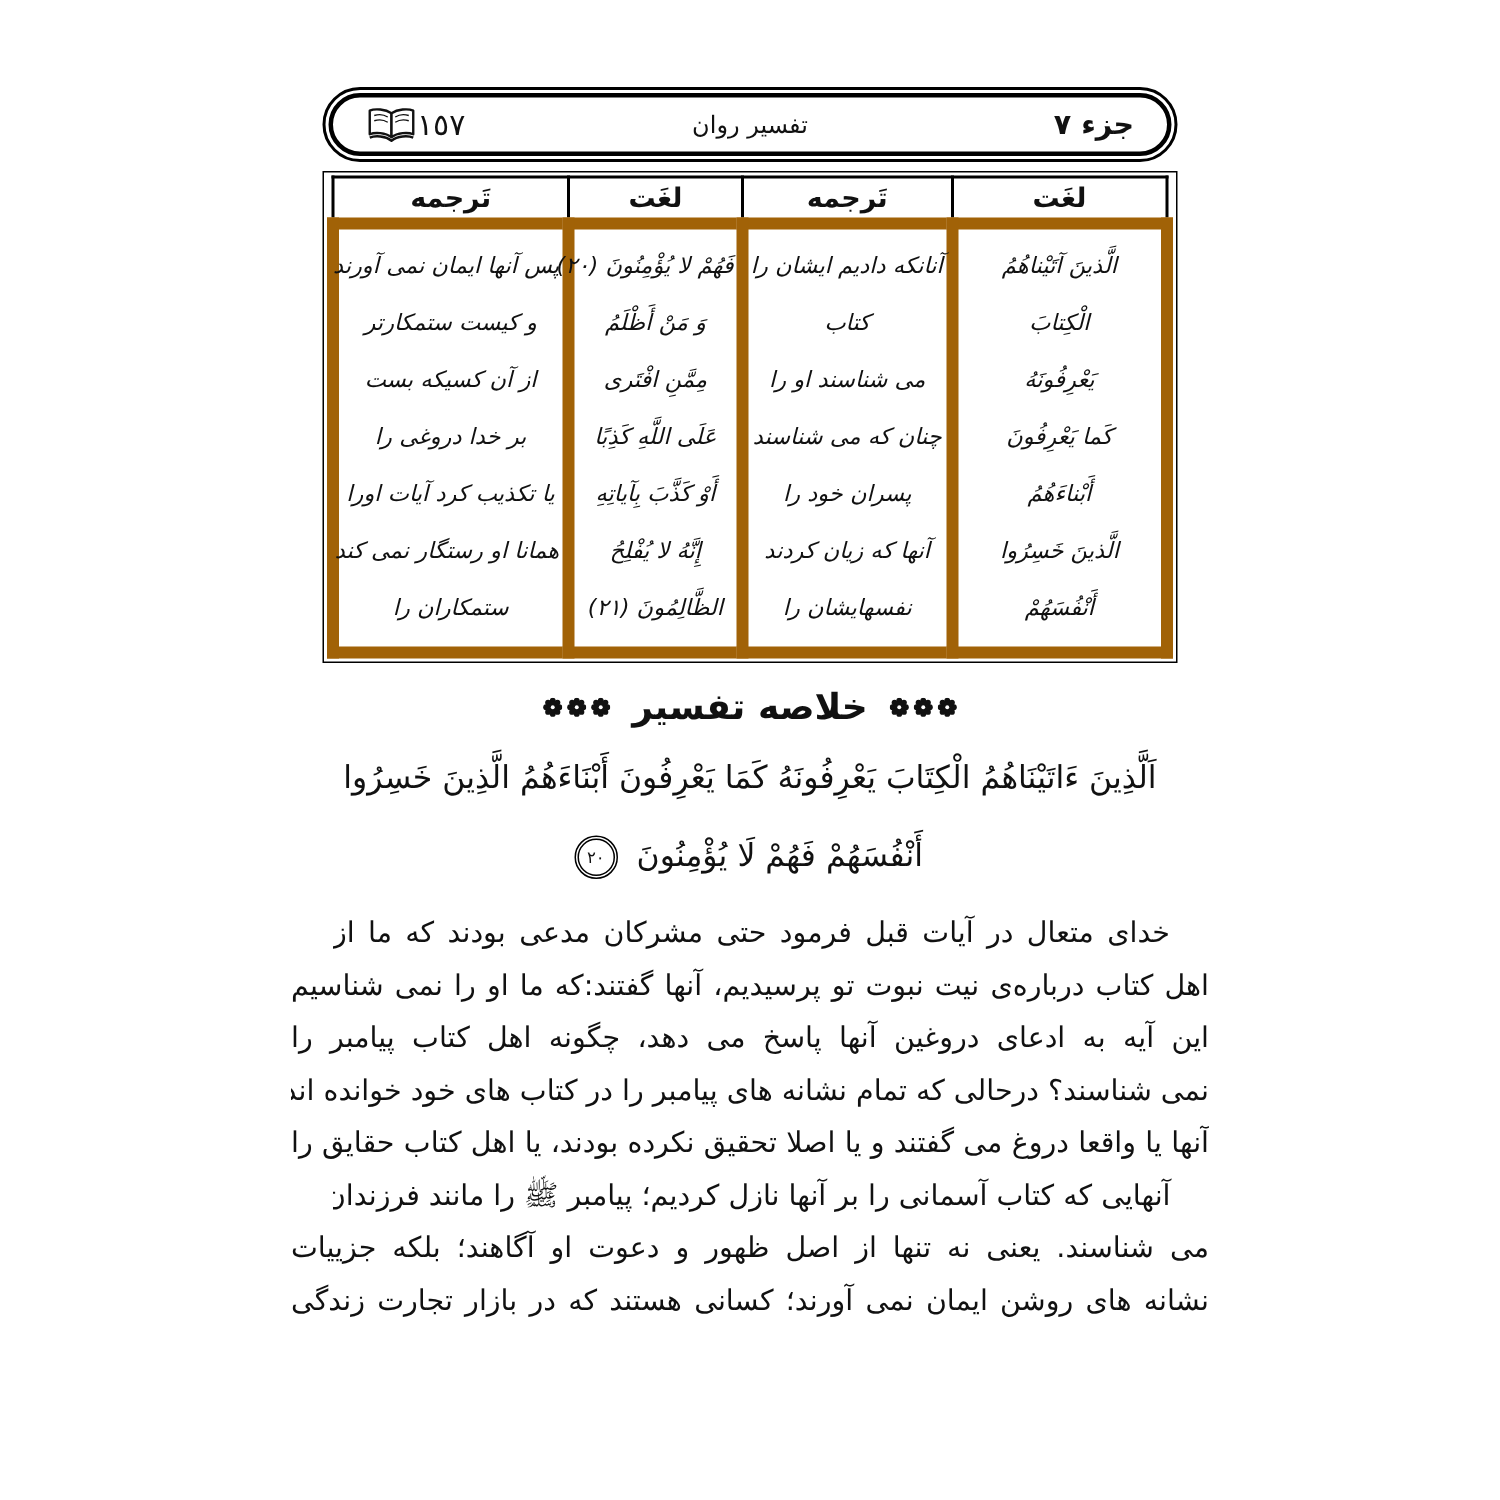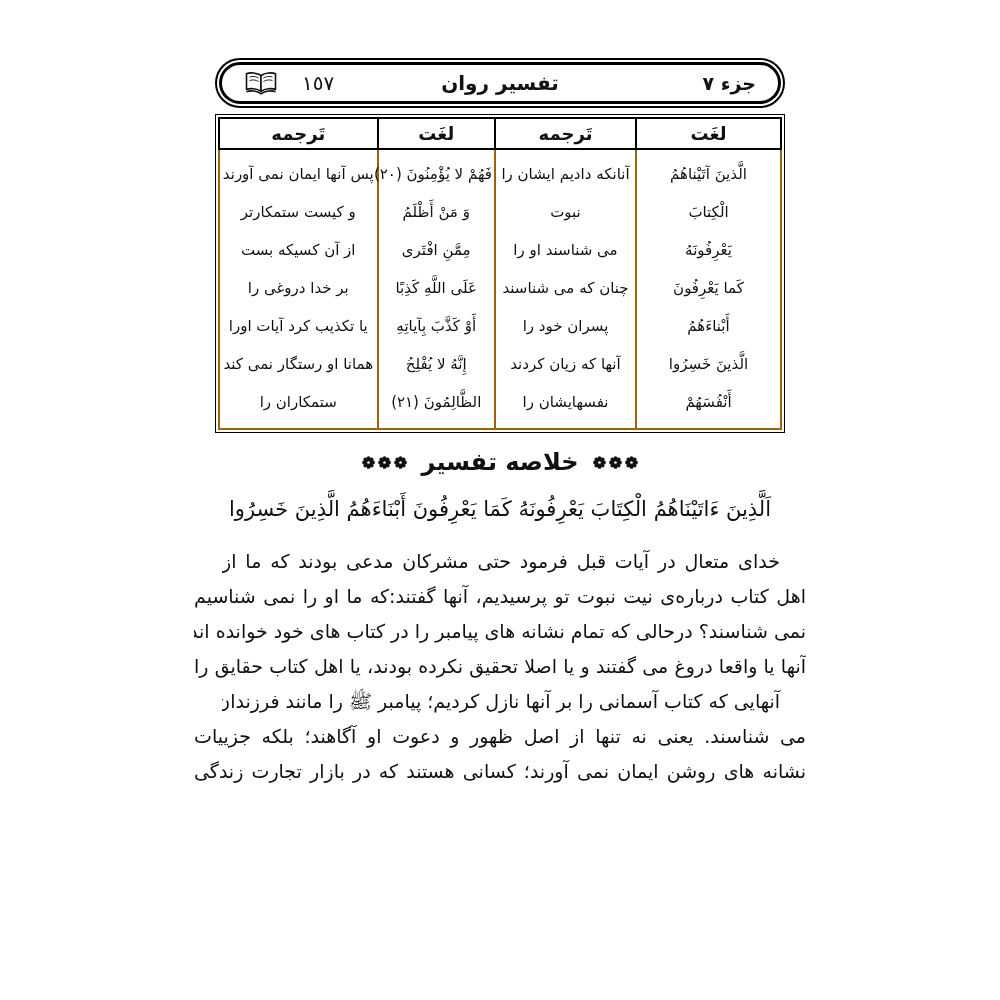--- a/index.html
+++ b/index.html
@@ -25,24 +25,24 @@
     height: 100%;
     border: 3px solid #000;
     border-radius: 21px;
     display: flex; align-items: center; justify-content: space-between;
     padding: 0 22px;
     position: relative;
   }
   .pill-title {
     position: absolute; left: 50%; top: 50%;
     transform: translate(-50%, -50%);
-    font-weight: bold; font-size: 20px; white-space: nowrap; text-align: right;
+    font-weight: normal; font-size: 16px; white-space: nowrap; text-align: right;
   }
   .juz-label { font-weight: bold; font-size: 19px; white-space: nowrap; margin-left: 24px; }
-  .pageno-wrap { display: flex; align-items: center; gap: 24px; }
+  .pageno-wrap { display: flex; align-items: center; }
   .page-number { font-size: 20px; letter-spacing: 3px; }
 
   
   .table-wrap {
     width: 570px;
     margin: 6px auto 0;
     border: 1.5px solid #000;
     padding: 2px;
   }
   table.vocab {
@@ -51,23 +51,24 @@
     border: 2.5px solid #000;
     table-layout: fixed;
   }
   table.vocab th {
     border: 2px solid #000;
     font-size: 18px; font-weight: bold;
     height: 31px; padding: 1px 2px;
     text-align: center;
   }
   table.vocab td {
-    border: 2px solid #a16207;
+    border: 8px solid #a16207;
     vertical-align: top;
     padding: 5px 2px 7px;
+    font-style: italic;
   }
   .tline {
     height: 38px; line-height: 38px;
     text-align: center;
     white-space: nowrap;
   }
   .tline.ar { font-size: 15px; }
   .tline.fa { font-size: 15px; }
 
   
@@ -177,21 +178,21 @@
             <div class="tline ar">الَّذينَ آتَيْناهُمُ</div>
             <div class="tline ar">الْكِتابَ</div>
             <div class="tline ar">يَعْرِفُونَهُ</div>
             <div class="tline ar">كَما يَعْرِفُونَ</div>
             <div class="tline ar">أَبْناءَهُمُ</div>
             <div class="tline ar">الَّذينَ خَسِرُوا</div>
             <div class="tline ar">أَنْفُسَهُمْ</div>
           </td>
           <td>
             <div class="tline fa">آنانکه دادیم ایشان را</div>
-            <div class="tline fa">نبوت</div>
+            <div class="tline fa">کتاب</div>
             <div class="tline fa">می شناسند او را</div>
             <div class="tline fa">چنان که می شناسند</div>
             <div class="tline fa">پسران خود را</div>
             <div class="tline fa">آنها که زیان کردند</div>
             <div class="tline fa">نفسهایشان را</div>
           </td>
           <td>
             <div class="tline ar">فَهُمْ لا يُؤْمِنُونَ (٢٠)</div>
             <div class="tline ar">وَ مَنْ أَظْلَمُ</div>
             <div class="tline ar">مِمَّنِ افْتَرى</div>
@@ -235,26 +236,31 @@
           <use href="#rosette"></use>
         </svg>
       <svg class="icon" width="13" height="13">
           <use href="#rosette"></use>
         </svg>
     </span>
   </div>
 
   <div class="verse-block">
     <div class="verse-line">اَلَّذِينَ ءَاتَيْنَاهُمُ الْكِتَابَ يَعْرِفُونَهُ كَمَا يَعْرِفُونَ أَبْنَاءَهُمُ الَّذِينَ خَسِرُوا</div>
+    <div class="verse-line">
+      <span>أَنْفُسَهُمْ فَهُمْ لَا يُؤْمِنُونَ</span>
+      <span class="aya-badge">٢٠</span>
+    </div>
   </div>
 
   <div class="commentary">
     <div>
       <div class="pline first">خدای متعال در آیات قبل فرمود حتی مشرکان مدعی بودند که ما از</div>
       <div class="pline">اهل کتاب درباره‌ی نیت نبوت تو پرسیدیم، آنها گفتند:که ما او را نمی شناسیم</div>
+      <div class="pline">این آیه به ادعای دروغین آنها پاسخ می دهد، چگونه اهل کتاب پیامبر را</div>
       <div class="pline">نمی شناسند؟ درحالی که تمام نشانه های پیامبر را در کتاب های خود خوانده اند.</div>
       <div class="pline">آنها یا واقعا دروغ می گفتند و یا اصلا تحقیق نکرده بودند، یا اهل کتاب حقایق را</div>
     </div>
     <div>
       <div class="pline first">آنهایی که کتاب آسمانی را بر آنها نازل کردیم؛ پیامبر ﷺ را مانند فرزندان خود</div>
       <div class="pline">می شناسند. یعنی نه تنها از اصل ظهور و دعوت او آگاهند؛ بلکه جزییات</div>
       <div class="pline">نشانه های روشن ایمان نمی آورند؛ کسانی هستند که در بازار تجارت زندگی</div>
     </div>
   </div>
 

